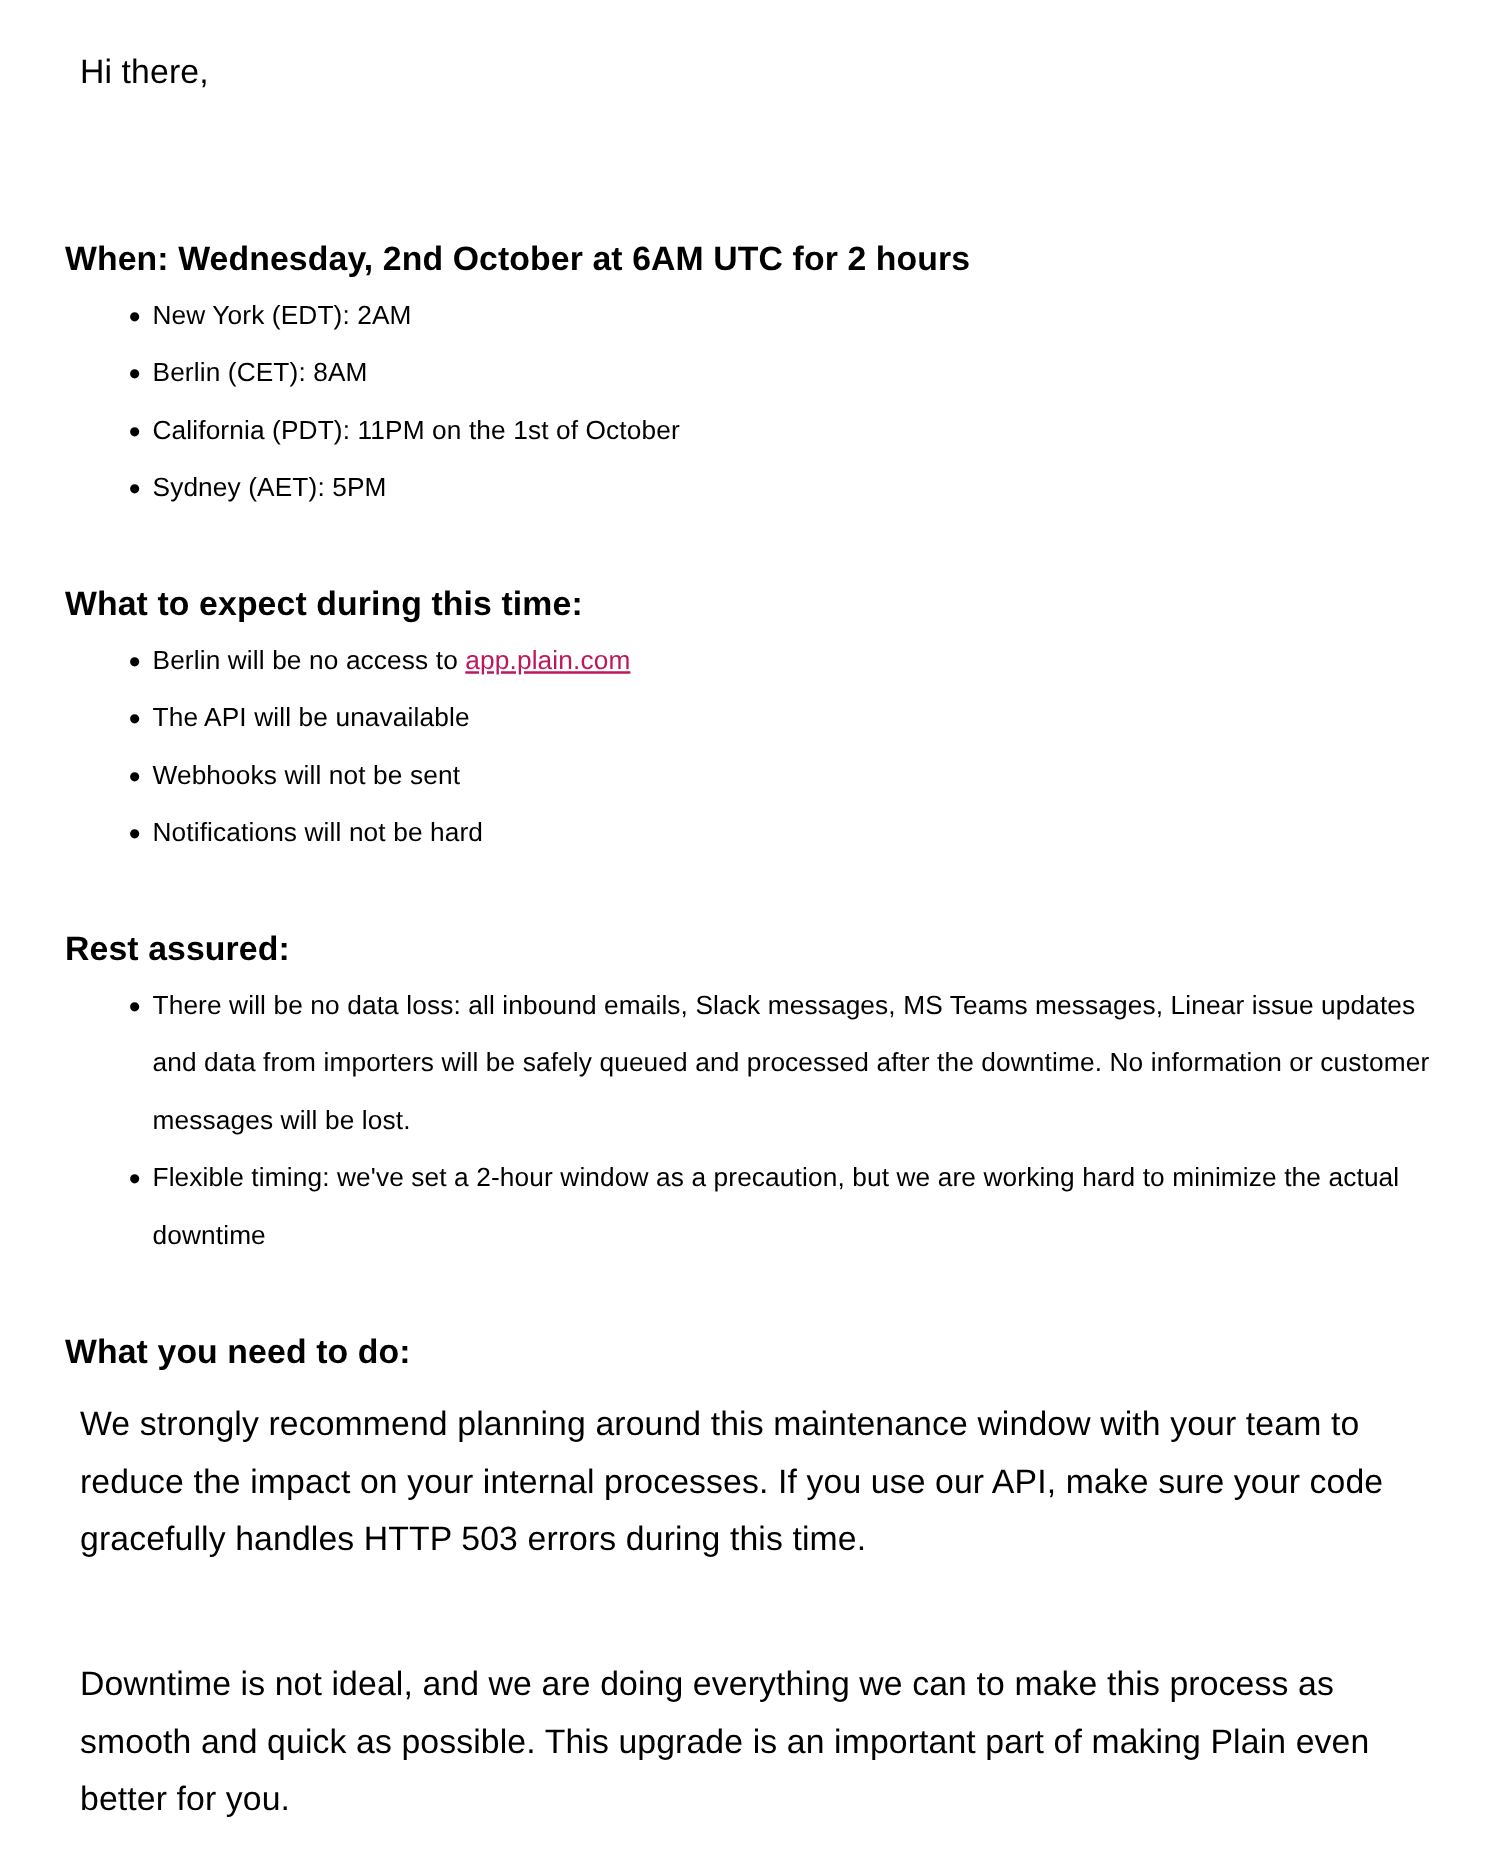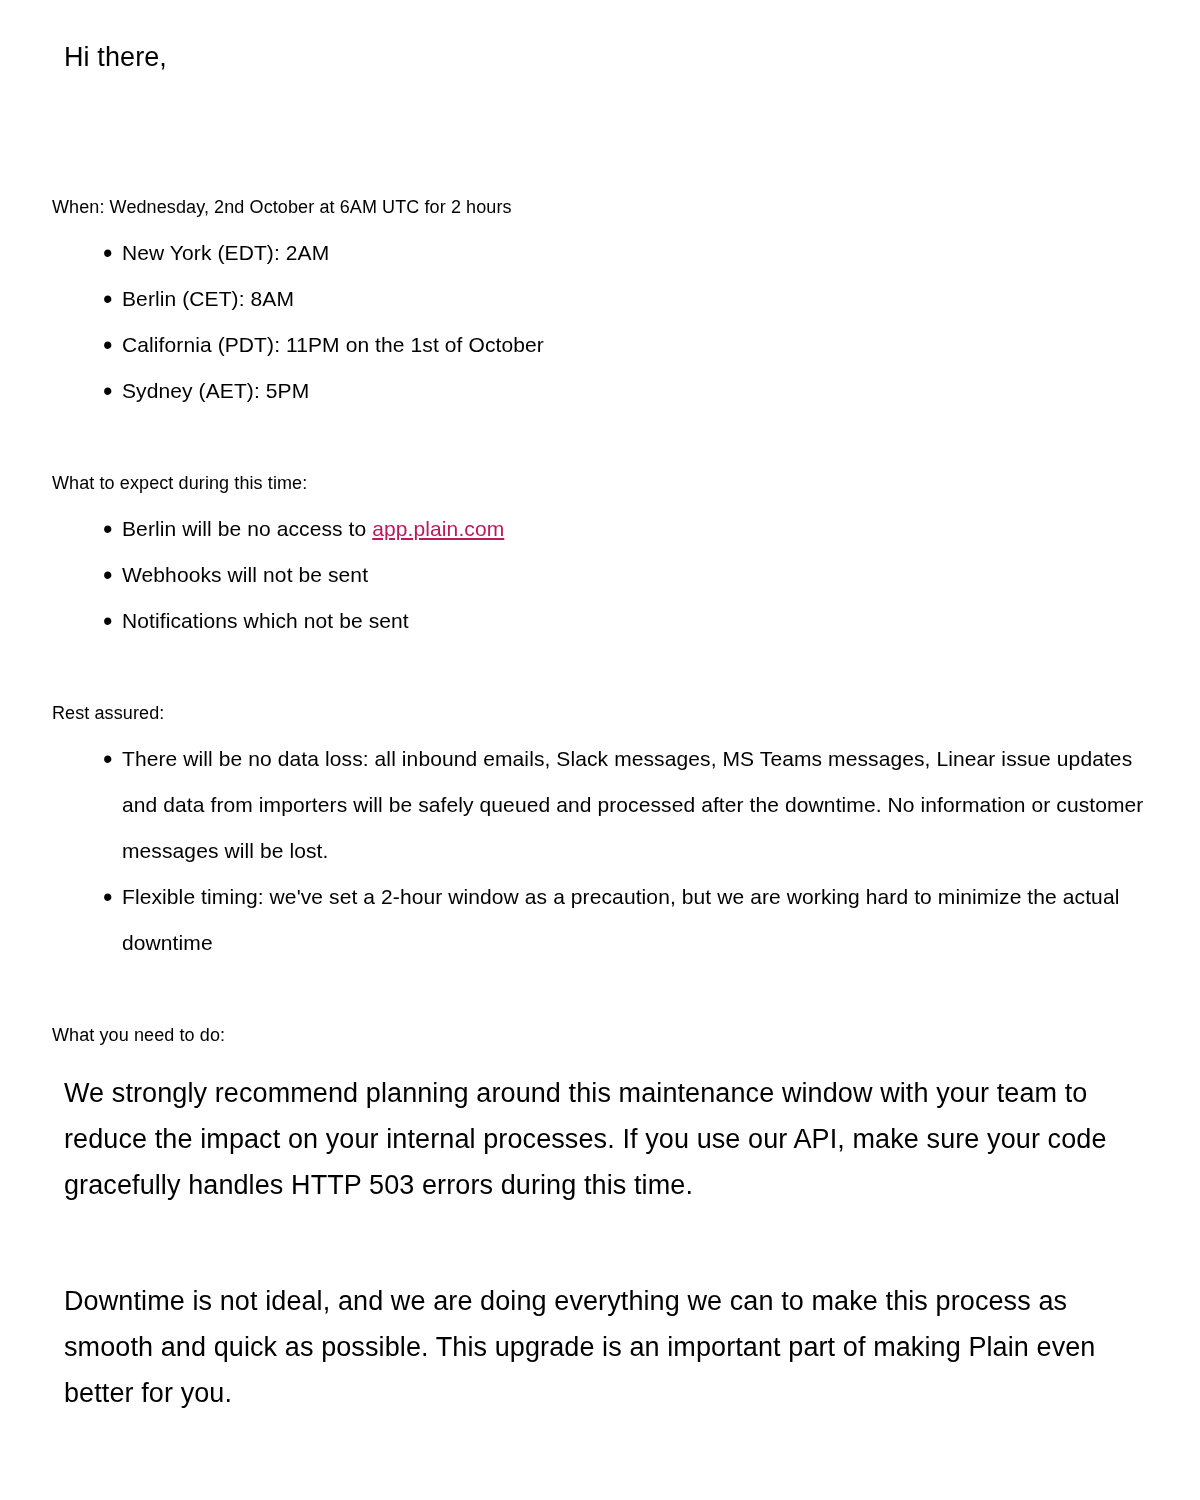--- a/index.html
+++ b/index.html
@@ -27,23 +27,23 @@
     margin: 12px;
     font-size: 27px;
     line-height: 46px;
     font-weight: 400;
     letter-spacing: 0.1px;
     max-width: 1092px;
   }
 
   p.heading {
     margin: 0;
-    font-size: 18px;
+    font-size: 27px;
     line-height: 46px;
-    font-weight: normal;
+    font-weight: bold;
     letter-spacing: 0.1px;
   }
 
   .spacer-blank {
     height: 46px;
   }
 
   ul.bullets {
     margin: 0;
     padding: 0 0 0 52px;
@@ -94,22 +94,23 @@
     <li><span>Berlin (CET): 8AM</span><span class="strong"></span></li>
     <li><span>California (PDT): 11PM on the </span><span class="strong">1st of October</span></li>
     <li><span>Sydney (AET): 5PM</span><span class="strong"></span></li>
   </ul>
 
   <div class="spacer-blank"></div>
 
   <p class="heading">What to expect during this time:</p>
   <ul class="bullets">
     <li><span>Berlin will be no access to </span><a class="inline-link" href="#">app.plain.com</a></li>
+    <li><span>The API will be unavailable</span></li>
     <li><span>Webhooks will not be sent</span></li>
-    <li><span>Notifications which not be sent</span></li>
+    <li><span>Notifications will not be hard</span></li>
   </ul>
 
   <div class="spacer-blank"></div>
 
   <p class="heading">Rest assured:</p>
   <ul class="bullets">
     <li>There will be no data loss: all inbound emails, Slack messages, MS Teams messages, Linear issue updates and data from importers will be safely queued and processed after the downtime. No information or customer messages will be lost.</li>
     <li>Flexible timing: we've set a 2-hour window as a precaution, but we are working hard to minimize the actual downtime</li>
   </ul>
 

